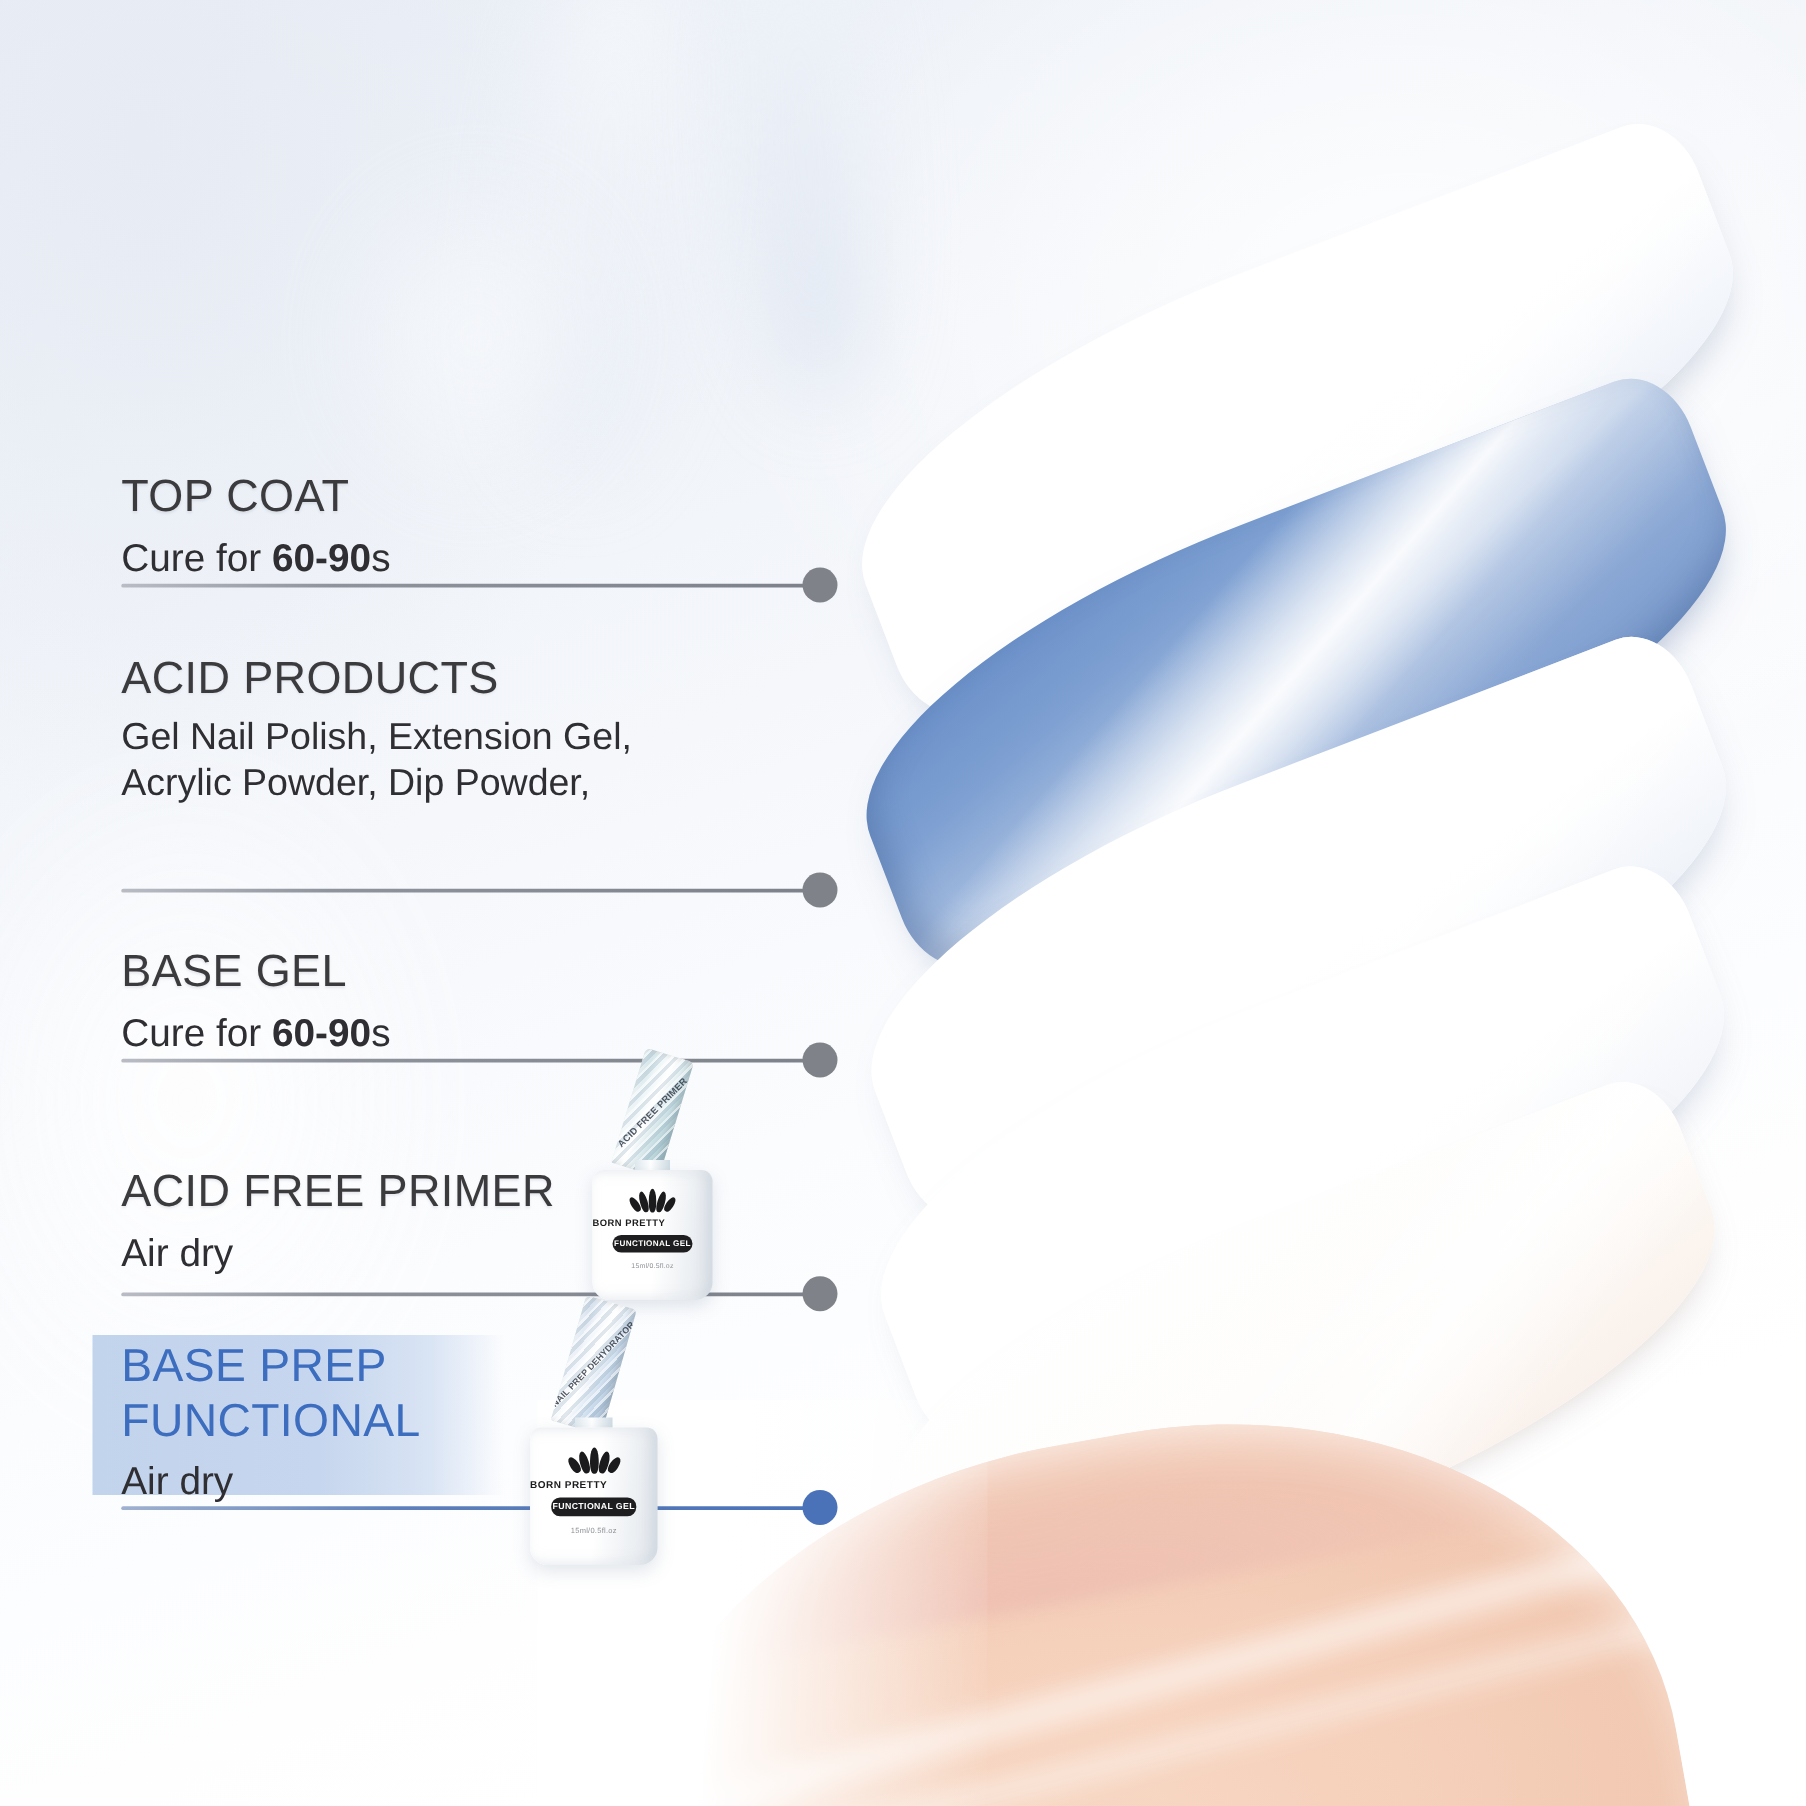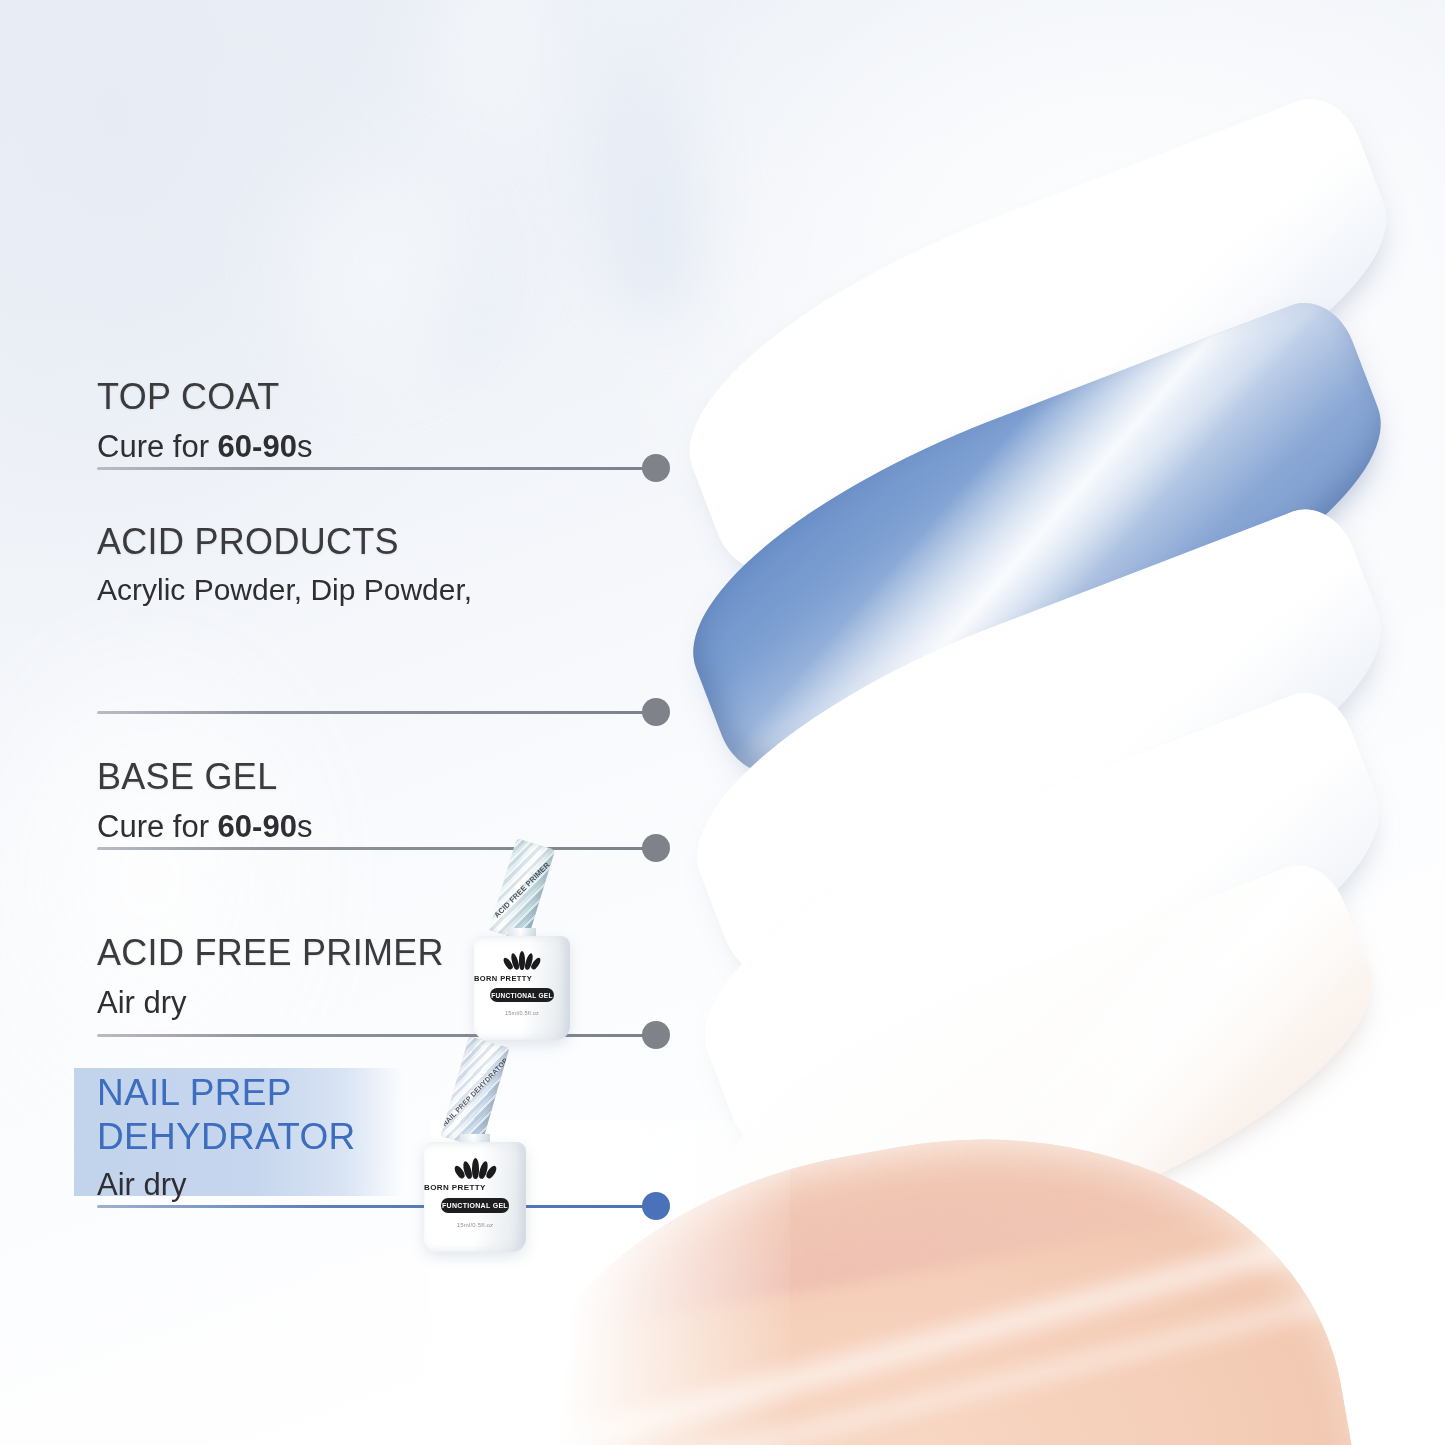--- a/index.html
+++ b/index.html
@@ -199,20 +199,21 @@
     <div class="sub" style="position:absolute;left:97px;top:50px;font-size:31px;">
       <span>Cure for </span><b>60-90</b><span>s</span>
     </div>
   </div>
   <div class="rule" style="left:97px;top:467px;width:560px;"></div>
   <div class="dot" style="left:642px;top:454px;width:28px;height:28px;background:#7f8288;"></div>
 
   <div class="step" style="top:523px;">
     <div class="title" style="position:absolute;left:97px;top:0;font-size:36px;">ACID PRODUCTS</div>
     <div class="sub" style="position:absolute;left:97px;top:48px;font-size:30px;">
+      <div>Gel Nail Polish, Extension Gel,</div>
       <div>Acrylic Powder, Dip Powder,</div>
     </div>
   </div>
   <div class="rule" style="left:97px;top:711px;width:560px;"></div>
   <div class="dot" style="left:642px;top:698px;width:28px;height:28px;background:#7f8288;"></div>
 
   <div class="step" style="top:758px;">
     <div class="title" style="position:absolute;left:97px;top:0;font-size:36px;">BASE GEL</div>
     <div class="sub" style="position:absolute;left:97px;top:50px;font-size:31px;">
       <span>Cure for </span><b>60-90</b><span>s</span>
@@ -224,22 +225,22 @@
   <div class="step" style="top:934px;">
     <div class="title" style="position:absolute;left:97px;top:0;font-size:36px;">ACID FREE PRIMER</div>
     <div class="sub" style="position:absolute;left:97px;top:50px;font-size:31px;">Air dry</div>
   </div>
   <div class="rule" style="left:97px;top:1034px;width:560px;"></div>
   <div class="dot" style="left:642px;top:1021px;width:28px;height:28px;background:#7f8288;"></div>
 
   <div class="highlight" style="left:74px;top:1068px;width:330px;height:128px;"></div>
 
   <div class="step" style="top:1074px;">
-    <div class="title hl-title" style="position:absolute;left:97px;top:0;font-size:37px;">NAIL PREP</div>
-    <div class="title hl-title" style="position:absolute;left:97px;top:44px;font-size:37px;">DEHYDRATOR</div>
+    <div class="title hl-title" style="position:absolute;left:97px;top:0;font-size:37px;">BASE PREP</div>
+    <div class="title hl-title" style="position:absolute;left:97px;top:44px;font-size:37px;">FUNCTIONAL</div>
     <div class="sub" style="position:absolute;left:97px;top:92px;font-size:31px;">Air dry</div>
   </div>
   <div class="rule" style="left:97px;top:1205px;width:560px;background:linear-gradient(90deg,#9fb1cf 0%,#5d7fbb 40%,#4a72b8 100%);"></div>
   <div class="dot" style="left:642px;top:1192px;width:28px;height:28px;background:#4a72b8;"></div>
 
   <div class="bottle" style="left:462px;top:842px;width:120px;height:200px;">
     <div class="cap" style="top:0;width:40px;height:96px;transform:translateX(-50%) rotate(17deg);
                 background:linear-gradient(100deg,#b9d4da 0%,#eef6f8 26%,#ffffff 45%,#c6dde2 72%,#9fbfc8 100%);">
       <div class="sheen"></div>
       <div class="txt" style="font-size:7.5px;">ACID FREE PRIMER</div>

